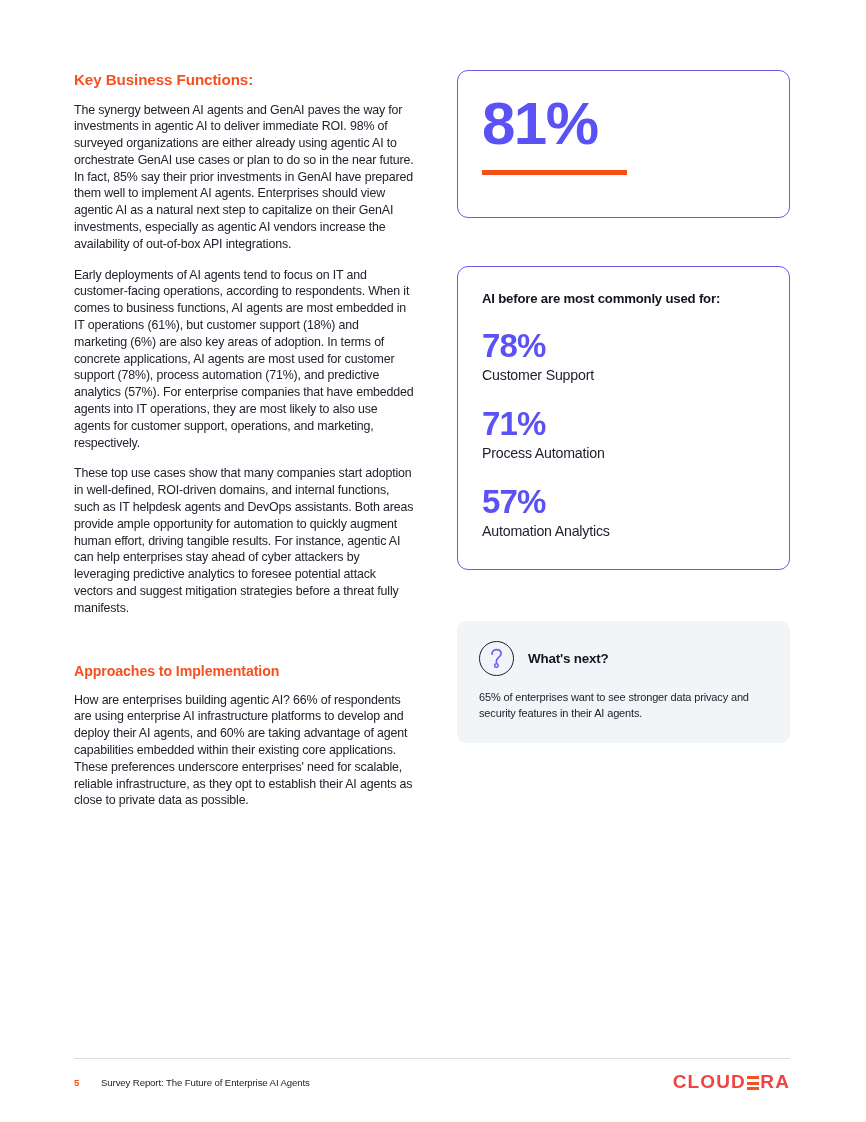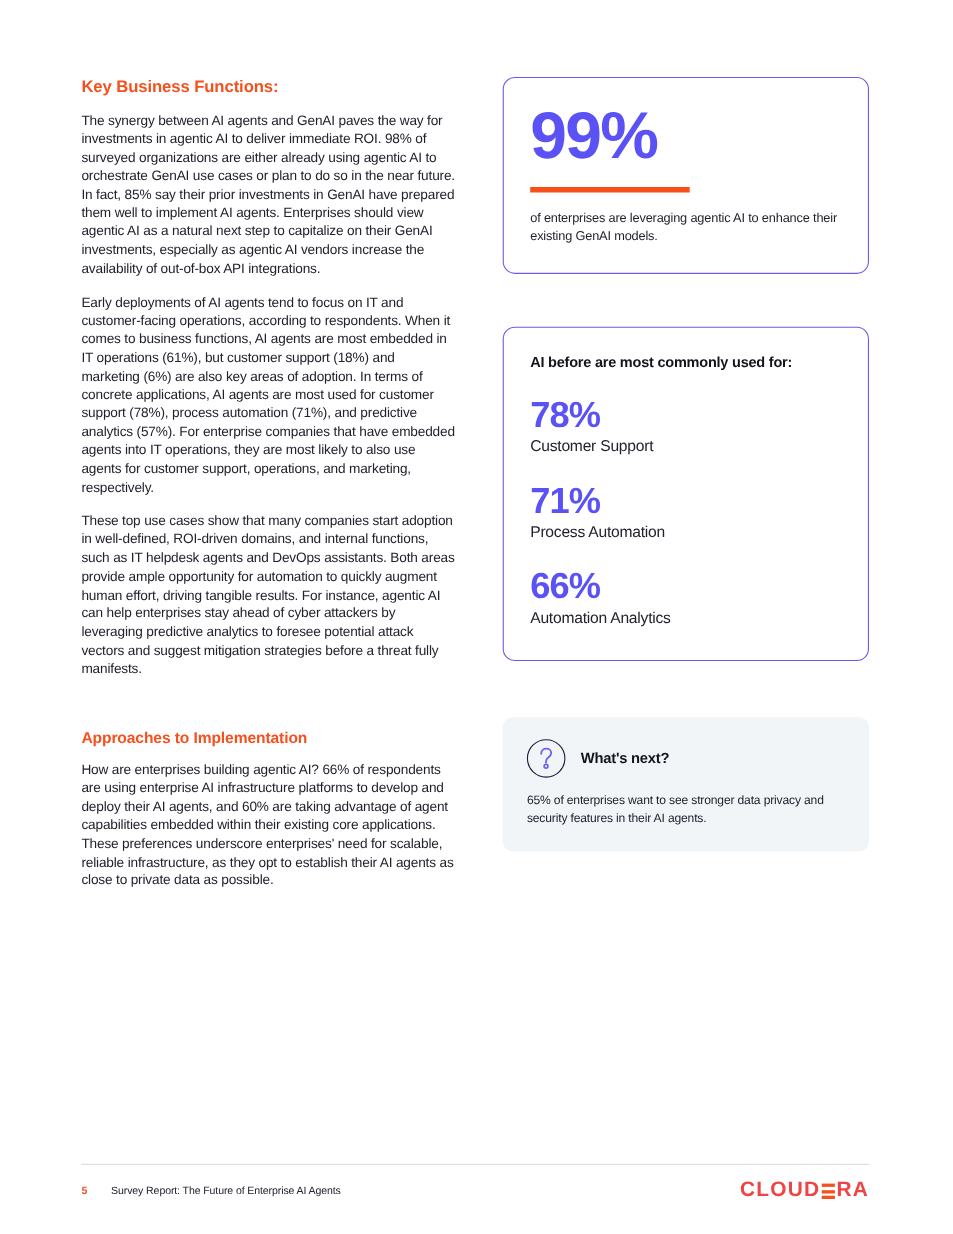--- a/index.html
+++ b/index.html
@@ -245,40 +245,39 @@
 
     <div class="block-gap"></div>
 
     <h2 class="heading2">Approaches to Implementation</h2>
     <p class="body-para">How are enterprises building agentic AI? 66% of respondents are using enterprise AI infrastructure platforms to develop and deploy their AI agents, and 60% are taking advantage of agent capabilities embedded within their existing core applications. These preferences underscore enterprises' need for scalable, reliable infrastructure, as they opt to establish their AI agents as close to private data as possible.</p>
   </div>
 
   <div class="right-col">
 
     <div class="stat-card card-81">
-      <div class="big-number">99%</div>
+      <div class="big-number">81%</div>
       <div class="orange-rule"></div>
-      <p class="card-caption">of enterprises are leveraging agentic AI to enhance their existing GenAI models.</p>
     </div>
 
     <div class="stat-card card-uses">
       <div class="card-uses-title">AI before are most commonly used for:</div>
 
       <div class="use-item">
         <div class="use-pct">78%</div>
         <div class="use-label">Customer Support</div>
       </div>
 
       <div class="use-item">
         <div class="use-pct">71%</div>
         <div class="use-label">Process Automation</div>
       </div>
 
       <div class="use-item">
-        <div class="use-pct">66%</div>
+        <div class="use-pct">57%</div>
         <div class="use-label">Automation Analytics</div>
       </div>
     </div>
 
     <div class="whats-next">
       <div class="wn-head">
         <span class="q-icon">
           <svg width="19" height="21" viewBox="0 0 19 21" aria-hidden="true">
             <path d="M5.0 6.2 C5.0 3.0 7.4 1.6 9.6 1.6 C12.2 1.6 14.1 3.2 14.1 5.5 C14.1 7.6 12.7 8.8 11.2 9.9 C9.9 10.9 9.4 11.6 9.4 13.2 L9.4 14.2" fill="none" stroke="#6B62F0" stroke-width="1.7" stroke-linecap="round"></path>
             <circle cx="9.4" cy="17.6" r="1.75" fill="none" stroke="#6B62F0" stroke-width="1.5"></circle>

